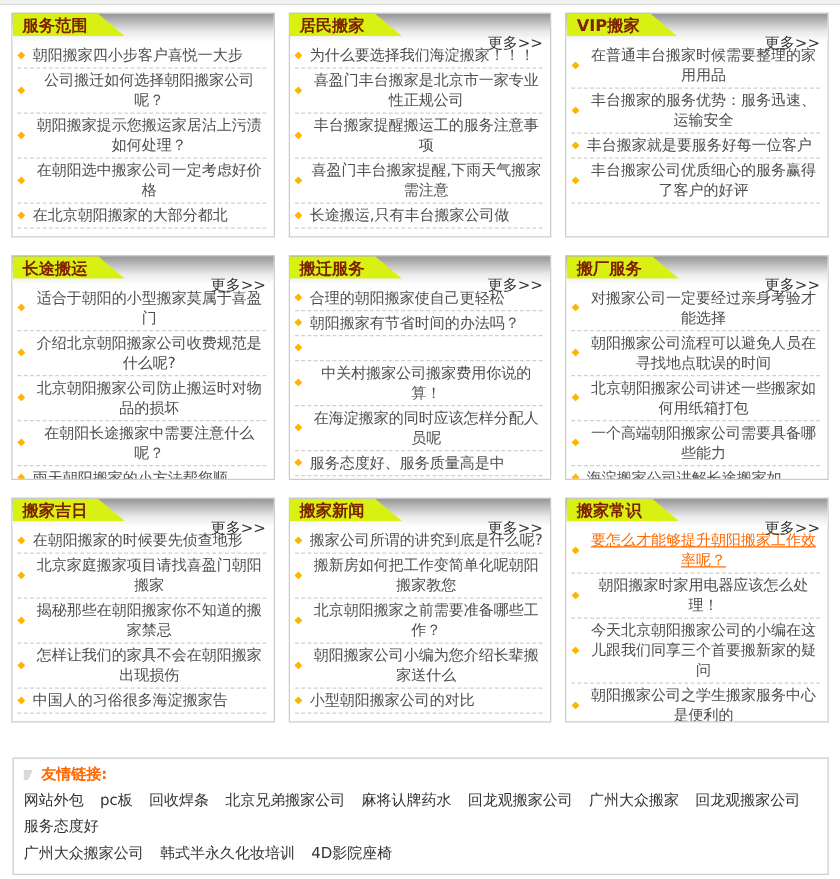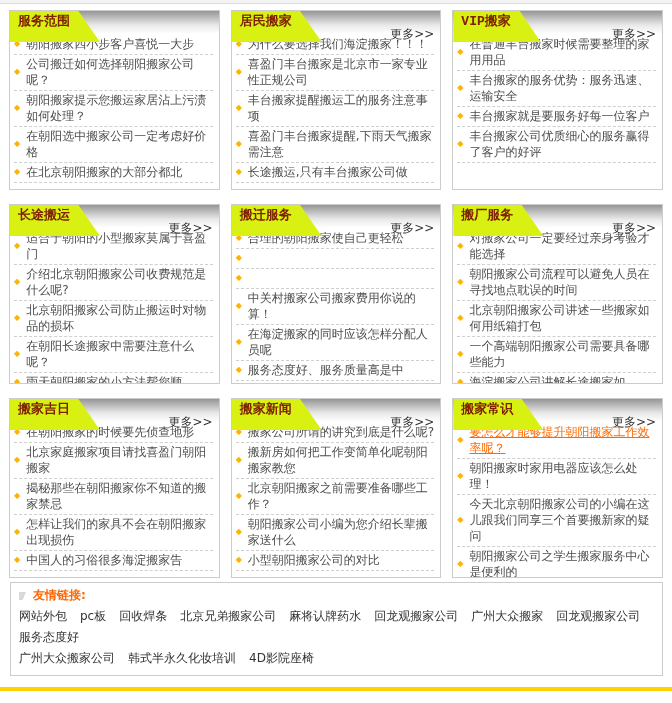--- a/index.html
+++ b/index.html
@@ -17,43 +17,42 @@
   .grid{
     display:grid; grid-template-columns:repeat(3,1fr);
     gap:14px 11px; padding:6px 9px 0 9px;
   }
   .panel{border:1px solid var(--border_gray); background:#fff;}
   .panel-header{
     position:relative; height:22px;
     background:linear-gradient(180deg,#969696 0%,#e9e9e9 65%,#fdfdfd 100%);
   }
   .tab{
-    position:absolute; left:0; top:0; height:31px; line-height:22px;
+    position:absolute; left:0; top:0; height:18px; line-height:22px;
     padding:0 30px 0 8px; background:var(--tab_bg);
     color:var(--tab_text); font-weight:bold; font-size:13px;
     clip-path:polygon(0 0,76% 0,100% 100%,0 100%);
     white-space:nowrap;
-    font-family:Liberation Mono, monospace;
   }
   .more{
     position:absolute; right:6px; top:12px; line-height:22px;
     color:#333; text-decoration:none; cursor:pointer; white-space:nowrap;
   }
   .panel-body{
     list-style:none; height:156px; overflow:hidden; padding:2px 6px 0 4px;
   }
   .item{
     display:flex; align-items:center; gap:6px;
     padding:1px 0 2px 0; border-bottom:1px dashed #cfcfcf;
     line-height:16px;
   }
   .bullet{flex:0 0 auto; color:var(--bullet); font-size:8px;}
-  .item-link{color:var(--text_main); text-decoration:none; cursor:pointer;}
+  .item-link{color:var(--text_main); text-decoration:none; cursor:pointer;text-align:center;}
   .item-link.highlight{color:var(--highlight); text-decoration:underline;}
-  .links-box{margin:4px 9px 0 10px; border:1px solid var(--border_gray);}
+  .links-box{margin:28px 9px 0 10px; border:1px solid var(--border_gray);}
   .links-header{padding:4px 8px 1px 8px; color:var(--links_label); font-weight:bold;}
   .corner{
     display:inline-block; width:12px; height:8px; margin-right:2px;
     background:linear-gradient(115deg,#d9d9d9 45%,transparent 46%);
     vertical-align:middle;
   }
   .links-body{padding:1px 8px 6px 8px; color:#333;}
   .links-row{line-height:21px;}
   .flink{color:#333; text-decoration:none; margin-right:13px; cursor:pointer; white-space:nowrap;}
   .yellow-bar{height:4px; background:var(--divider_yellow); margin-top:11px;}
@@ -198,20 +197,21 @@
       <a class="more">更多&gt;&gt;</a>
     </div>
     <ul class="panel-body">
   <li class="item">
     <span class="bullet">◆</span>
     <a class="item-link">合理的朝阳搬家使自己更轻松</a>
   </li>
 
   <li class="item">
     <span class="bullet">◆</span>
+    <a class="item-link">朝阳搬家有节省时间的办法吗？</a>
   </li>
 
   <li class="item">
     <span class="bullet">◆</span>
   </li>
 
   <li class="item">
     <span class="bullet">◆</span>
     <a class="item-link">中关村搬家公司搬家费用你说的算！</a>
   </li>

